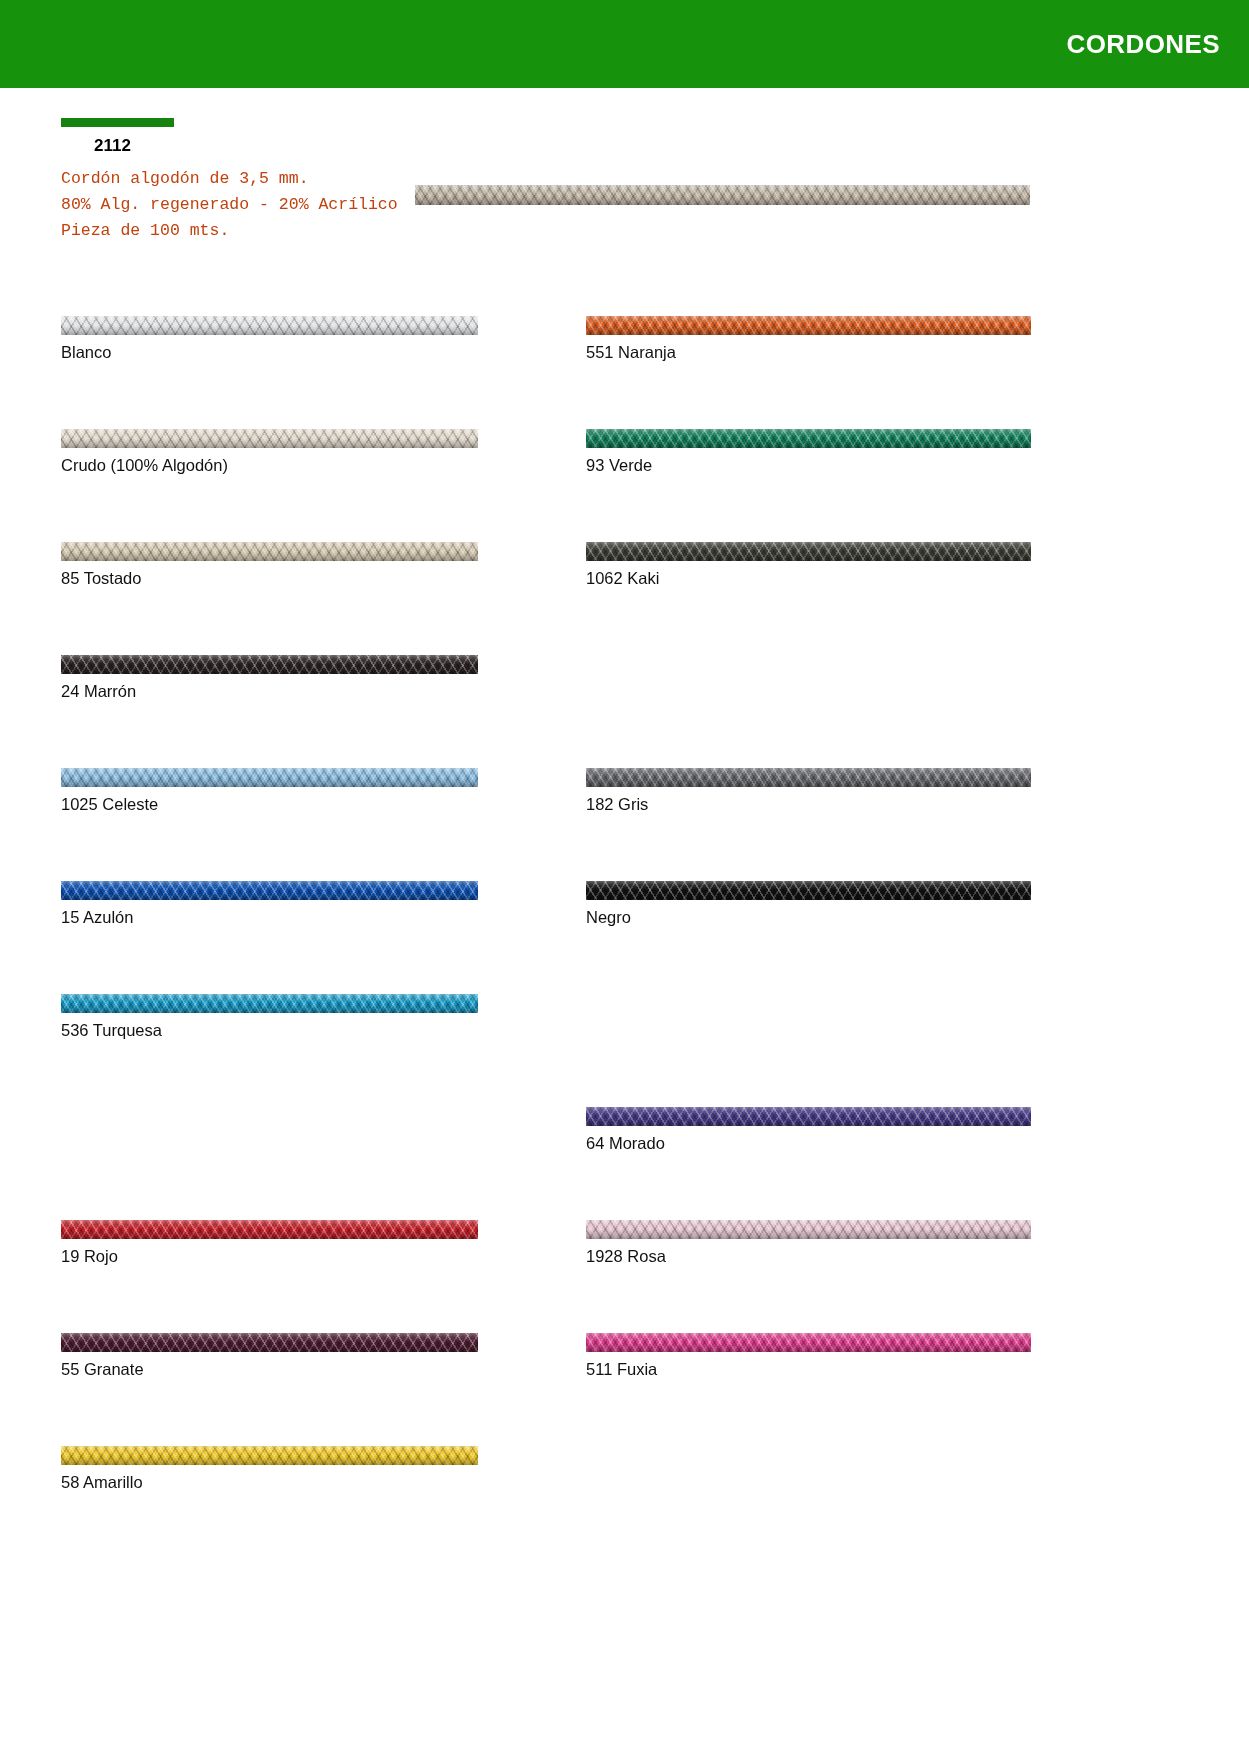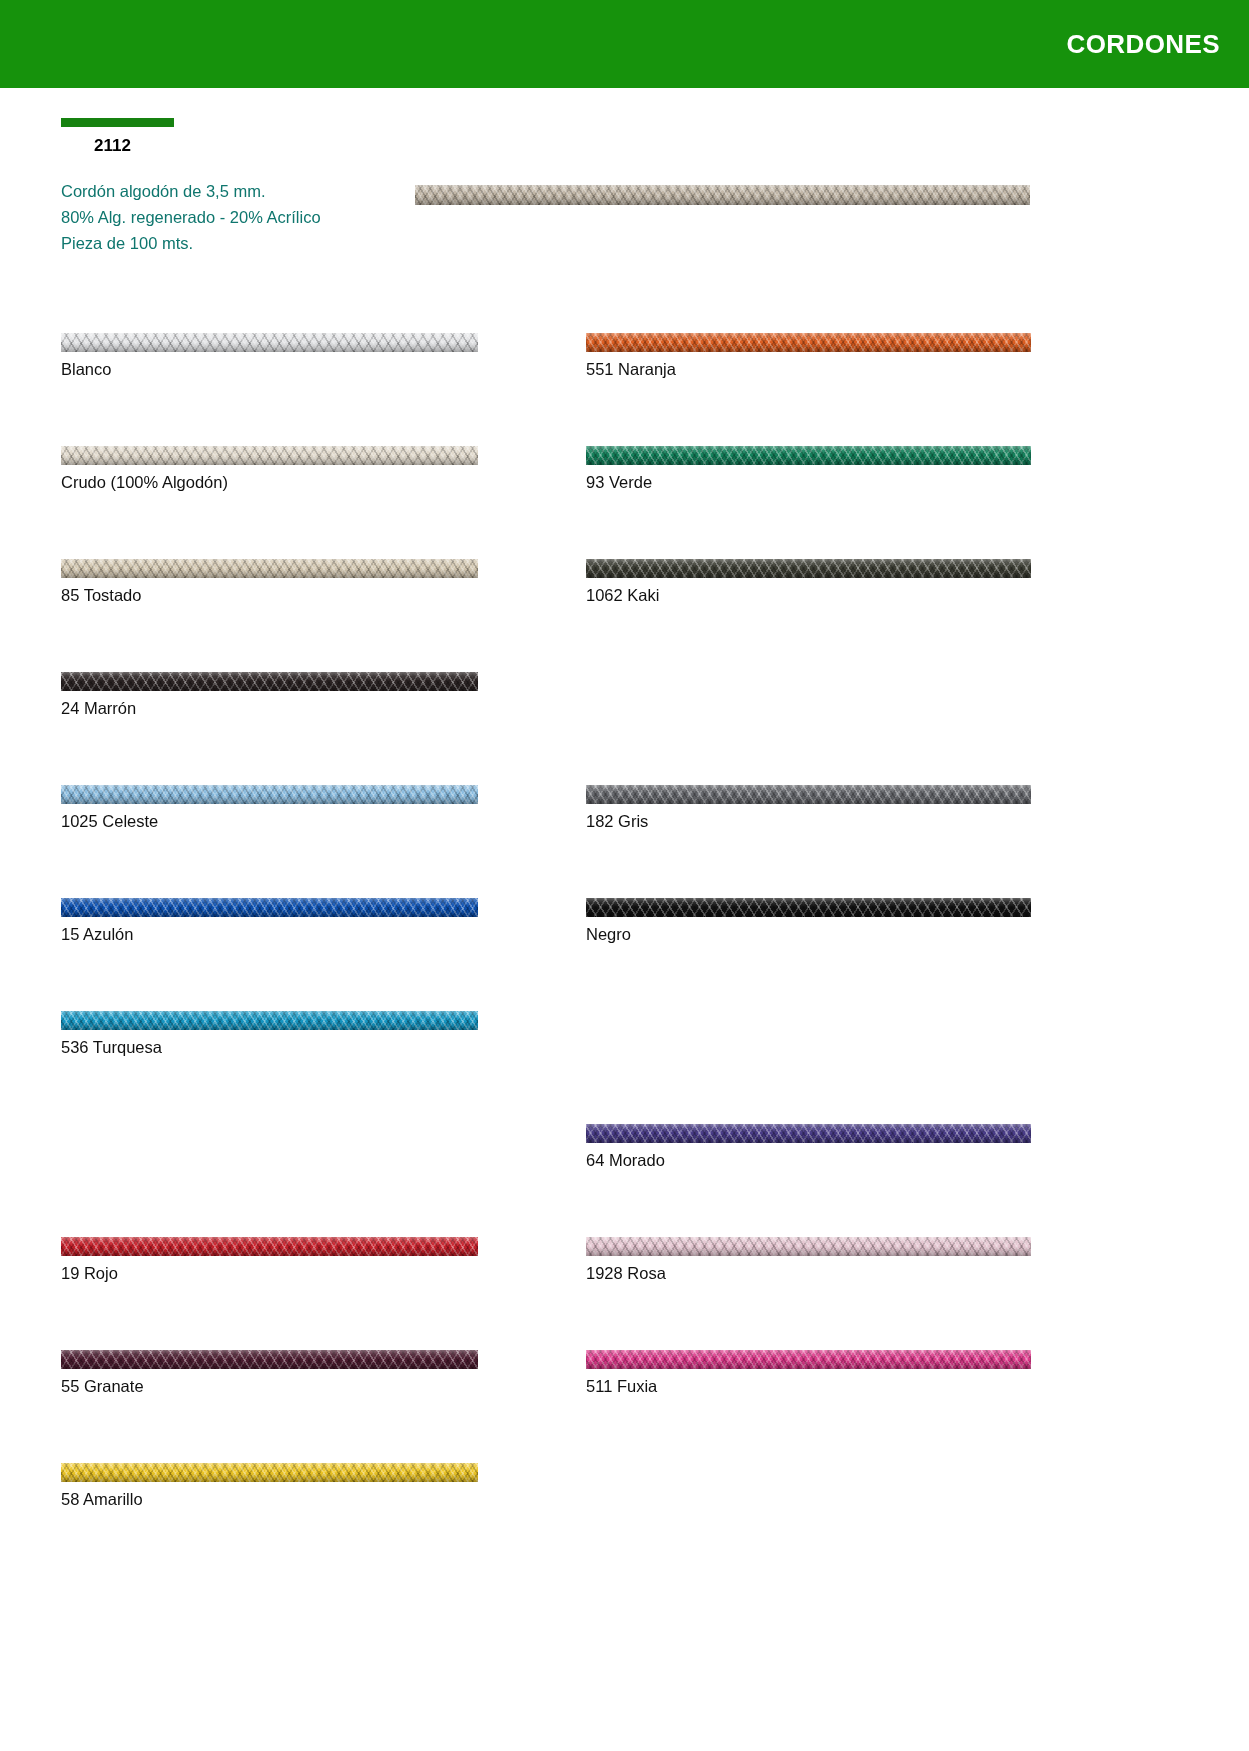--- a/index.html
+++ b/index.html
@@ -45,27 +45,28 @@
     height: 9px;
     background: #168210;
     margin-bottom: 8px;
   }
   .code-number {
     font-size: 17px;
     font-weight: bold;
     color: #000000;
     padding-left: 33px;
     line-height: 1.35;
-    margin-bottom: 20px;
+    margin-bottom: 8px;
   }
   .desc-line {
     font-size: 16.5px;
-    color: #0f766e;
+    color: #c2410c;
     line-height: 1.58;
     white-space: nowrap;
+    font-family: Liberation Mono, monospace;
   }
 
   
   .hero-swatch {
     position: absolute;
     left: 415px;
     top: 185px;
     width: 615px;
     height: 20px;
   }
@@ -99,21 +100,21 @@
       rgba(255,255,255,0.12) 22%,
       rgba(0,0,0,0.00) 48%,
       rgba(0,0,0,0.16) 80%,
       rgba(0,0,0,0.30) 100%);
   }
 
   
   .grid {
     position: absolute;
     left: 0;
-    top: 333px;
+    top: 316px;
     width: 1249px;
   }
   .grid-row {
     position: relative;
     height: 113px;
   }
   .cell {
     position: absolute;
     top: 0;
   }

